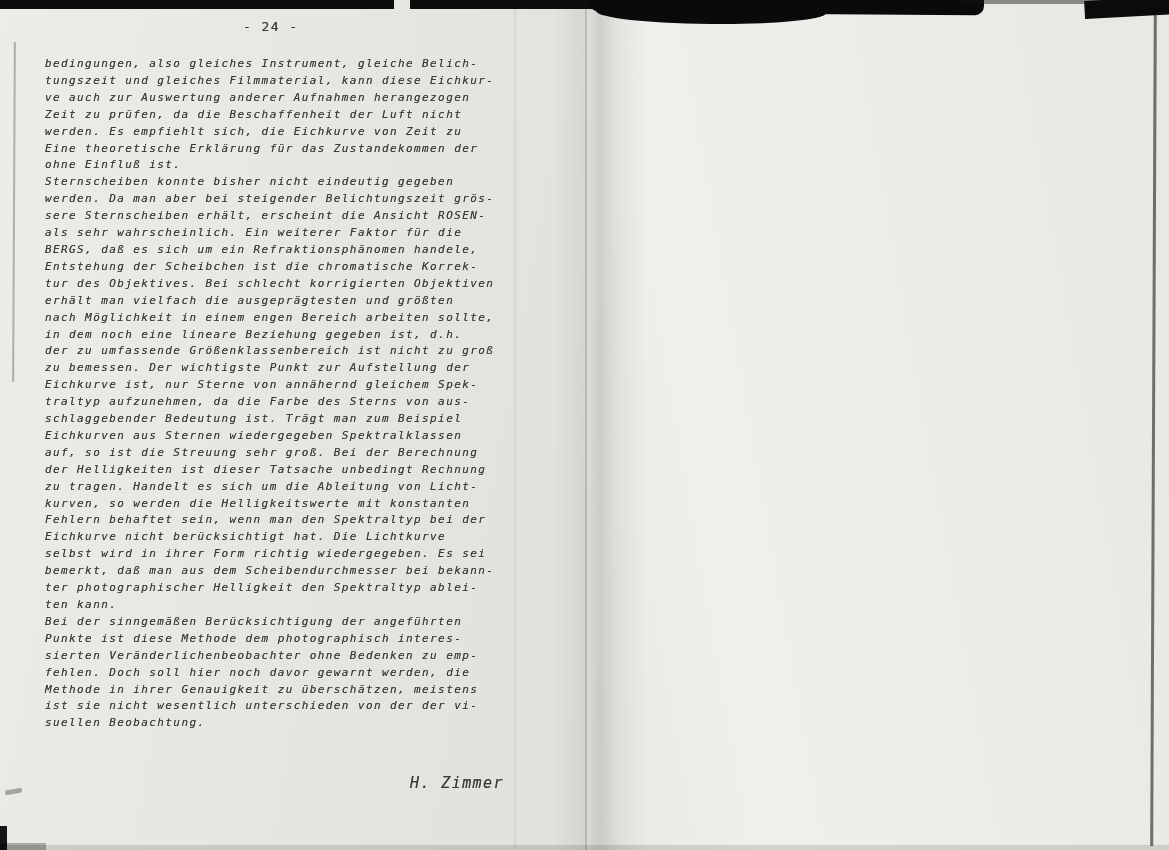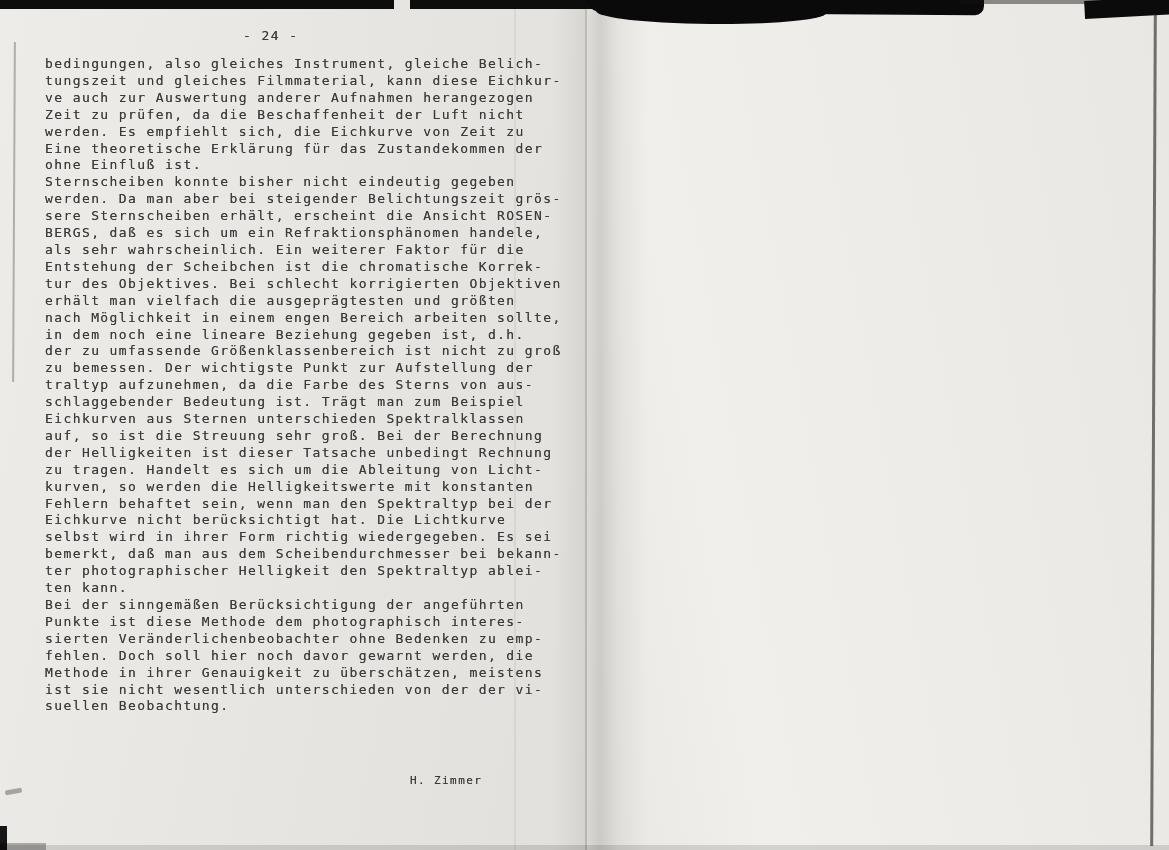--- a/index.html
+++ b/index.html
@@ -35,58 +35,59 @@
   .corner-blot{left:0;top:826px;width:7px;height:24px;background:#161616;}
   .smudge{left:5px;top:789px;width:17px;height:5px;background:rgba(80,80,80,0.45);
           transform:rotate(-10deg);border-radius:2px;}
   .edge-right{left:1152px;top:14px;width:3px;height:832px;background:rgba(35,35,35,0.62);
           transform:rotate(0.25deg);}
   .bottom-band{left:0;top:845px;width:1169px;height:5px;background:rgba(0,0,0,0.12);}
   .bottom-blot{left:0;top:843px;width:46px;height:7px;background:rgba(0,0,0,0.28);}
   
   .pagenum{position:absolute;font-size:13px;letter-spacing:1.4px;
            text-shadow:0 0 .5px rgba(40,40,40,0.6);}
-  .pn-left{left:243px;top:28px;}
+  .pn-left{left:243px;top:19px;}
   .tl{white-space:pre;}
-  .lines{position:absolute;font-size:13px;
-         text-shadow:0 0 .5px rgba(40,40,40,0.6);}
+  .lines{position:absolute;font-size:11px;
+         text-shadow:0 0 .5px rgba(40,40,40,0.6);font-style:italic;}
   .l-left{left:45px;top:56px;letter-spacing:1.4px;line-height:16.9px;}
-  .signature{position:absolute;left:410px;top:774px;font-size:11px;letter-spacing:1.4px;
-         text-shadow:0 0 .5px rgba(40,40,40,0.6);}
+  .signature{position:absolute;left:410px;top:774px;font-size:15px;letter-spacing:1.4px;
+         text-shadow:0 0 .5px rgba(40,40,40,0.6);font-style:italic;}
 </style>
 </head>
 <body>
 
 <div class="scan">
 
   <div class="page left">
     <div class="pagenum pn-left">- 24 -</div>
     <div class="lines l-left">
         <div class="tl">bedingungen, also gleiches Instrument, gleiche Belich-</div>
         <div class="tl">tungszeit und gleiches Filmmaterial, kann diese Eichkur-</div>
         <div class="tl">ve auch zur Auswertung anderer Aufnahmen herangezogen</div>
         <div class="tl">Zeit zu prüfen, da die Beschaffenheit der Luft nicht</div>
         <div class="tl">werden. Es empfiehlt sich, die Eichkurve von Zeit zu</div>
         <div class="tl">Eine theoretische Erklärung für das Zustandekommen der</div>
         <div class="tl">ohne Einfluß ist.</div>
         <div class="tl">Sternscheiben konnte bisher nicht eindeutig gegeben</div>
         <div class="tl">werden. Da man aber bei steigender Belichtungszeit grös-</div>
         <div class="tl">sere Sternscheiben erhält, erscheint die Ansicht ROSEN-</div>
+        <div class="tl">als sehr wahrscheinlich. Ein weiterer Faktor für die</div>
         <div class="tl">BERGS, daß es sich um ein Refraktionsphänomen handele,</div>
-        <div class="tl">als sehr wahrscheinlich. Ein weiterer Faktor für die</div>
         <div class="tl">Entstehung der Scheibchen ist die chromatische Korrek-</div>
         <div class="tl">tur des Objektives. Bei schlecht korrigierten Objektiven</div>
         <div class="tl">erhält man vielfach die ausgeprägtesten und größten</div>
         <div class="tl">nach Möglichkeit in einem engen Bereich arbeiten sollte,</div>
         <div class="tl">in dem noch eine lineare Beziehung gegeben ist, d.h.</div>
         <div class="tl">der zu umfassende Größenklassenbereich ist nicht zu groß</div>
         <div class="tl">zu bemessen. Der wichtigste Punkt zur Aufstellung der</div>
+        <div class="tl">Eichkurve ist, nur Sterne von annähernd gleichem Spek-</div>
         <div class="tl">traltyp aufzunehmen, da die Farbe des Sterns von aus-</div>
         <div class="tl">schlaggebender Bedeutung ist. Trägt man zum Beispiel</div>
-        <div class="tl">Eichkurven aus Sternen unterschieden Spektralklassen</div>
+        <div class="tl">Eichkurven aus Sternen wiedergegeben Spektralklassen</div>
         <div class="tl">auf, so ist die Streuung sehr groß. Bei der Berechnung</div>
         <div class="tl">der Helligkeiten ist dieser Tatsache unbedingt Rechnung</div>
         <div class="tl">zu tragen. Handelt es sich um die Ableitung von Licht-</div>
         <div class="tl">kurven, so werden die Helligkeitswerte mit konstanten</div>
         <div class="tl">Fehlern behaftet sein, wenn man den Spektraltyp bei der</div>
         <div class="tl">Eichkurve nicht berücksichtigt hat. Die Lichtkurve</div>
         <div class="tl">selbst wird in ihrer Form richtig wiedergegeben. Es sei</div>
         <div class="tl">bemerkt, daß man aus dem Scheibendurchmesser bei bekann-</div>
         <div class="tl">ter photographischer Helligkeit den Spektraltyp ablei-</div>
         <div class="tl">ten kann.</div>

